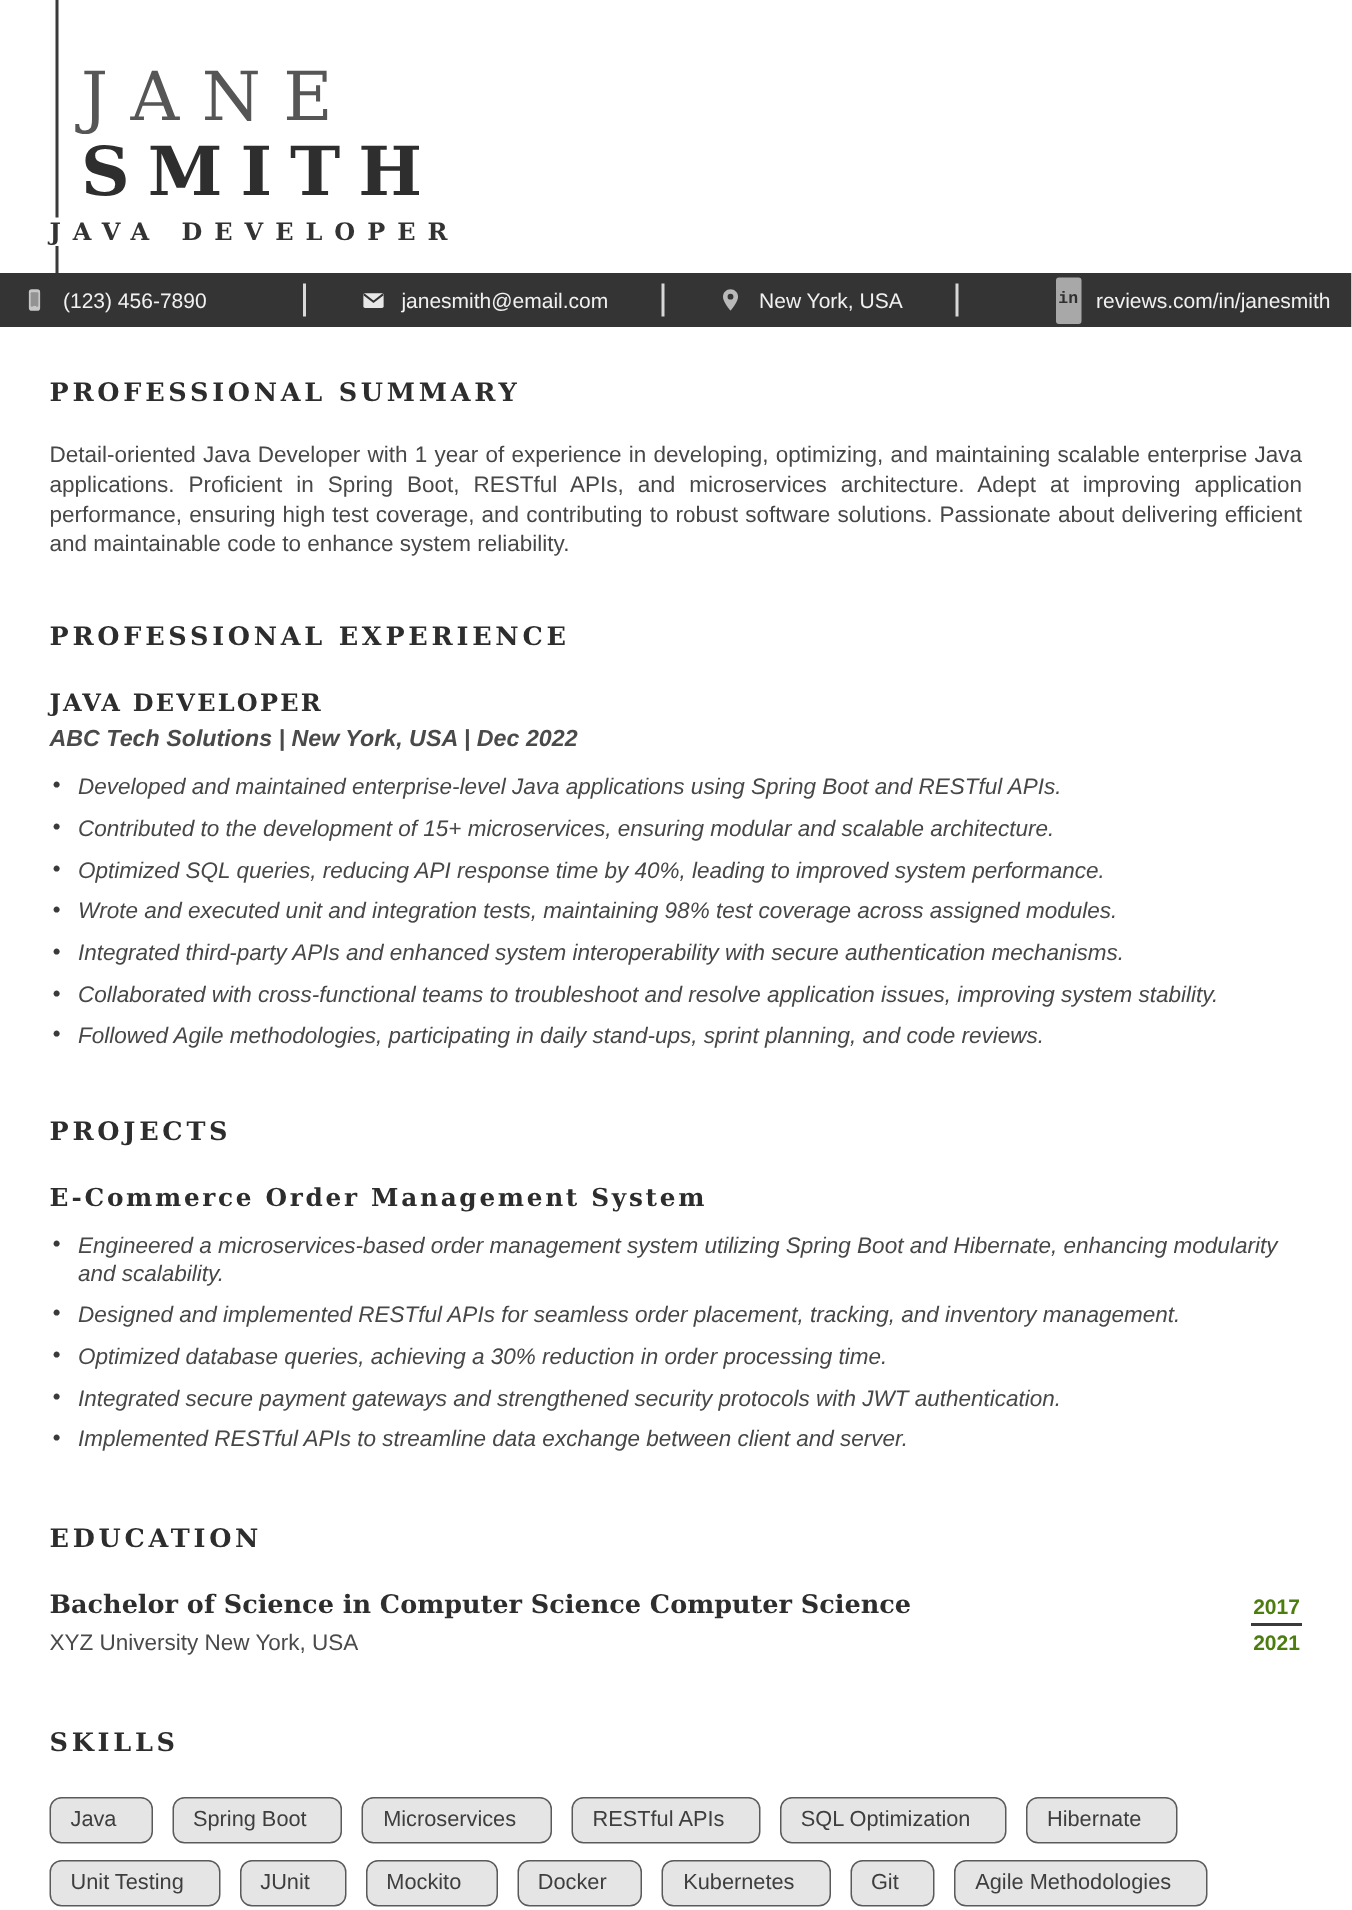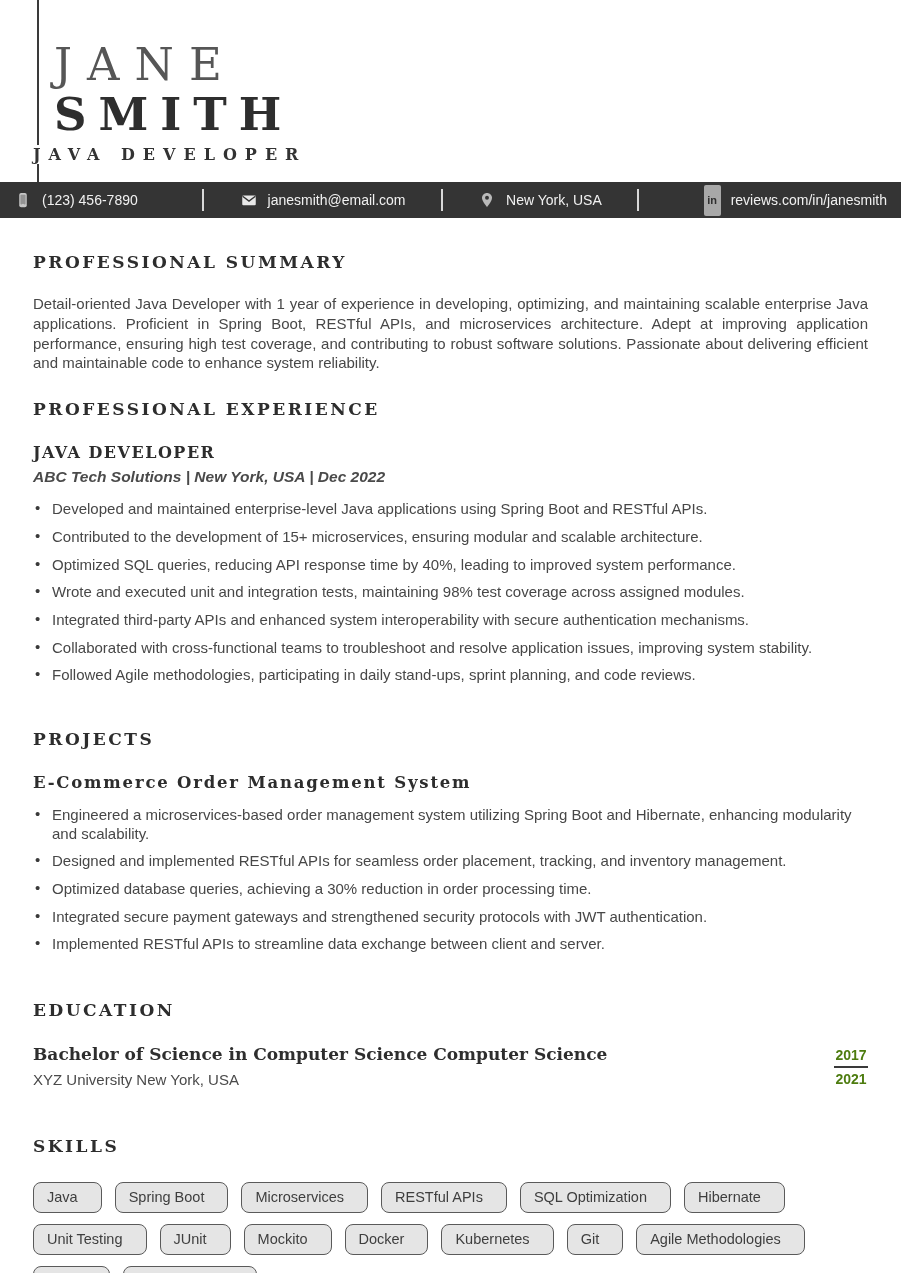--- a/index.html
+++ b/index.html
@@ -86,39 +86,40 @@
     width: 17px; height: 31px;
     background: #a8a8a8;
     border-radius: 2px;
     color: #2f2f2f;
     font-weight: 700;
     font-size: 11px;
     display: flex;
     align-items: center;
     justify-content: center;
     flex: 0 0 auto;
+    font-family: Liberation Mono, monospace;
   }
 
   
   .content { padding: 34px 33px 30px 33px; }
   .section-heading {
     font-family: "DejaVu Serif", serif;
     font-weight: 700;
     font-size: 17px;
     letter-spacing: 2.5px;
     color: #2d2d2d;
   }
   .summary-text {
     margin-top: 22px;
     font-size: 15px;
     line-height: 1.32;
     text-align: justify;
     color: #474747;
   }
-  .section { margin-top: 26px; }
+  .section { margin-top: 42px; }
   .job-title {
     margin-top: 24px;
     font-family: "DejaVu Serif", serif;
     font-weight: 700;
     font-size: 16px;
     letter-spacing: 1.5px;
     color: #2d2d2d;
   }
   .job-meta {
     margin-top: 6px;
@@ -128,20 +129,21 @@
     color: #4a4a4a;
   }
   ul.bullets { margin-top: 13px; list-style: none; }
   ul.bullets li {
     position: relative;
     padding-left: 19px;
     margin-bottom: 8.5px;
     font-size: 15px;
     line-height: 1.28;
     color: #474747;
+    font-style: italic;
   }
   ul.bullets li::before {
     content: "•";
     position: absolute;
     left: 2px; top: -1px;
     color: #3a3a3a;
     font-size: 15px;
   }
   .project-title {
     margin-top: 24px;

